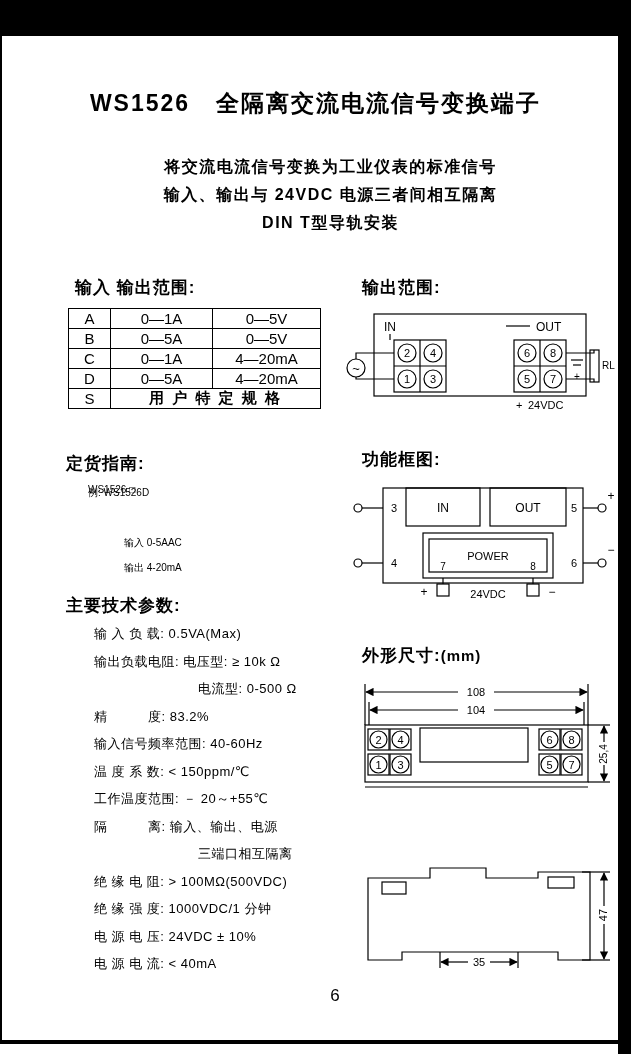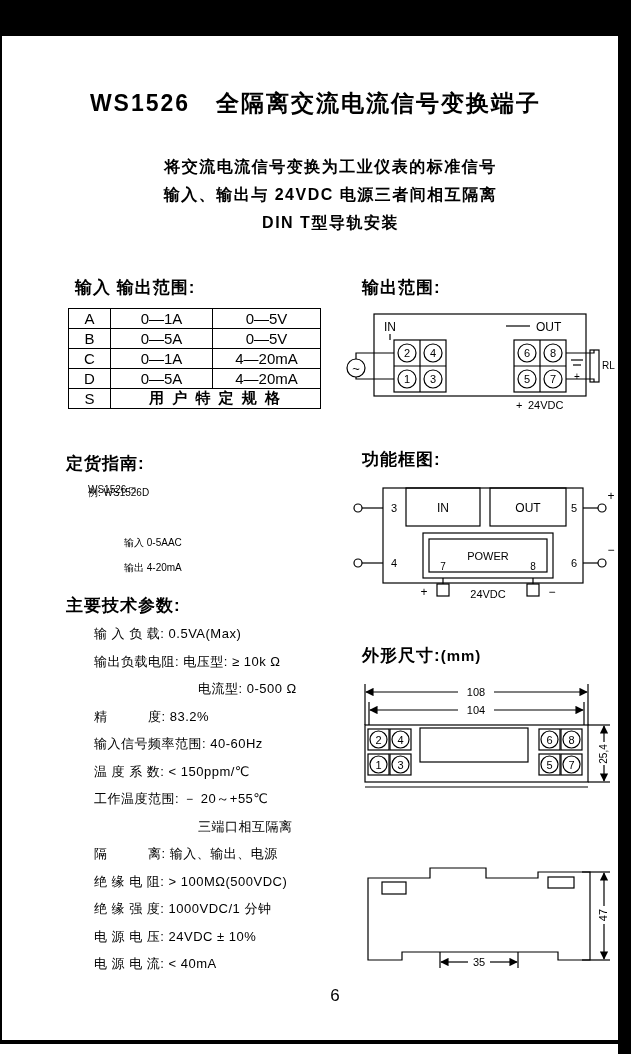--- a/index.html
+++ b/index.html
@@ -116,22 +116,22 @@
 
   <div class="h-section" style="left:66px;top:594px;">主要技术参数:</div>
   <div class="params">
     <div class="pl">输 入 负 载: 0.5VA(Max)</div>
     <div class="pl">输出负载电阻: 电压型: ≥ 10k Ω</div>
     <div class="pl ind">电流型: 0-500 Ω</div>
     <div class="pl">精　　　度: 83.2%</div>
     <div class="pl">输入信号频率范围: 40-60Hz</div>
     <div class="pl">温 度 系 数: &lt; 150ppm/℃</div>
     <div class="pl">工作温度范围: － 20～+55℃</div>
+    <div class="pl">隔　　　离: 输入、输出、电源</div>
     <div class="pl ind">三端口相互隔离</div>
-    <div class="pl">隔　　　离: 输入、输出、电源</div>
     <div class="pl">绝 缘 电 阻: &gt; 100MΩ(500VDC)</div>
     <div class="pl">绝 缘 强 度: 1000VDC/1 分钟</div>
     <div class="pl">电 源 电 压: 24VDC ± 10%</div>
     <div class="pl">电 源 电 流: &lt; 40mA</div>
   </div>
 
   <div class="h-section" style="left:362px;top:276px;">输出范围:</div>
 
   <svg class="svg-app" width="278" height="108" viewBox="0 0 278 108">
     <defs>

